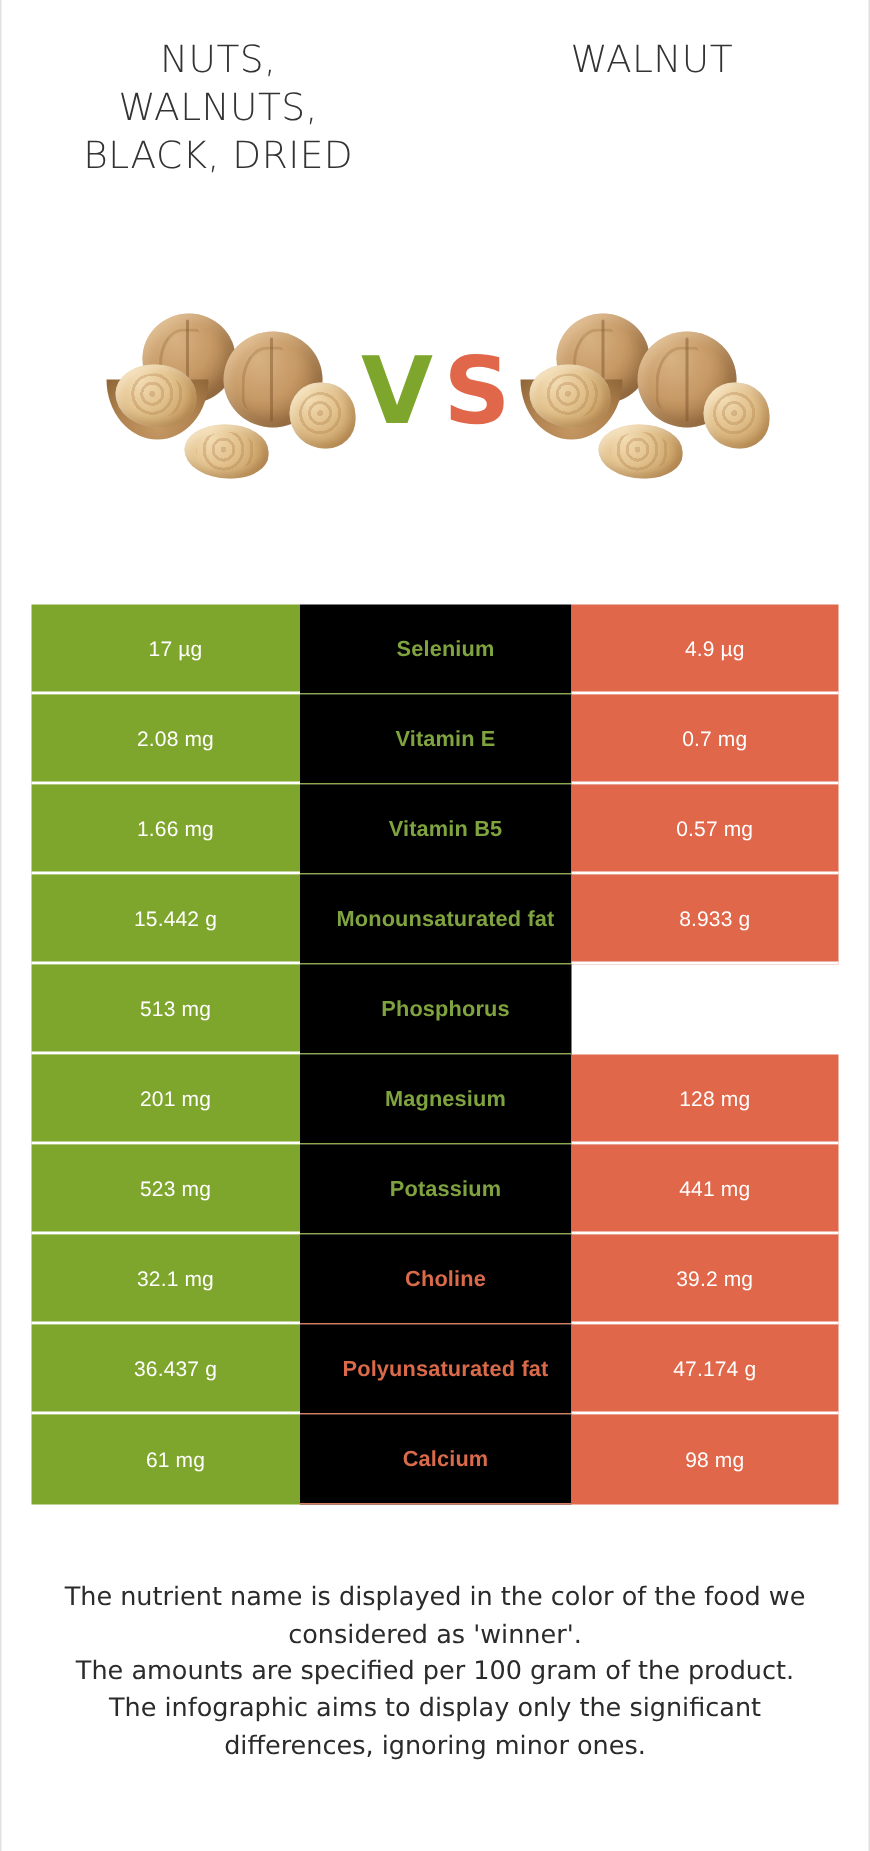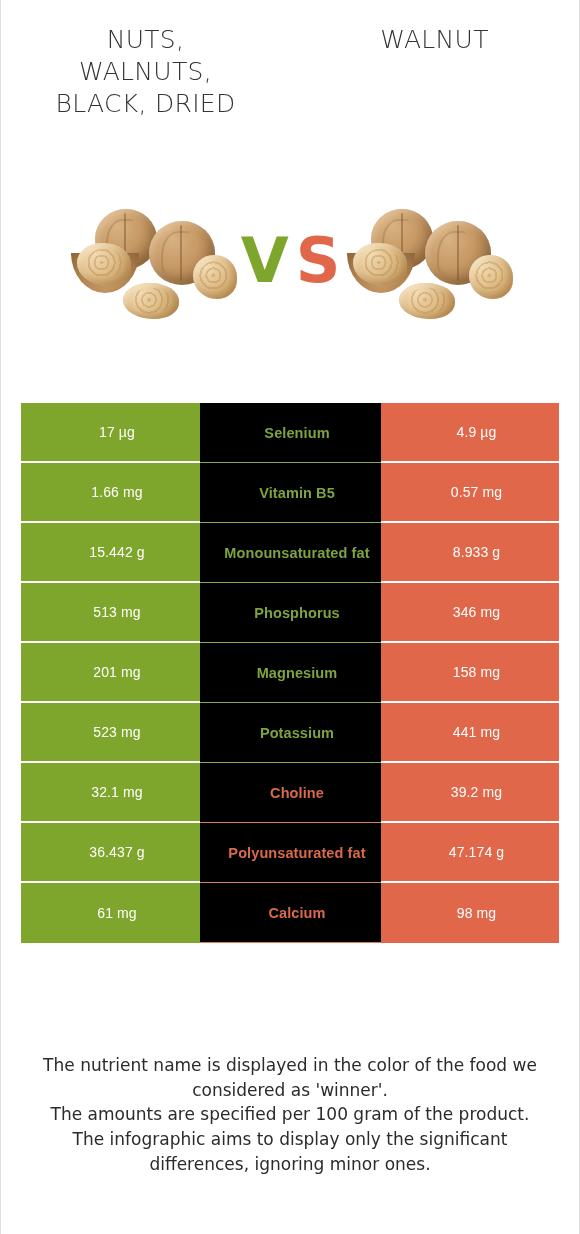--- a/index.html
+++ b/index.html
@@ -238,46 +238,52 @@
 
 <div class="table-wrap" id="comparison-table">
     <div class="row">
       <div class="cell cell-left">17 µg</div>
       <div class="cell cell-mid">
         <span class="lbl-green">Selenium</span>
       </div>
       <div class="cell cell-right">4.9 µg</div>
     </div>
     <div class="row">
+      <div class="cell cell-left">2.08 mg</div>
+      <div class="cell cell-mid">
+        <span class="lbl-green">Vitamin E</span>
+      </div>
+      <div class="cell cell-right">0.7 mg</div>
+    </div>
+    <div class="row">
       <div class="cell cell-left">1.66 mg</div>
       <div class="cell cell-mid">
         <span class="lbl-green">Vitamin B5</span>
       </div>
       <div class="cell cell-right">0.57 mg</div>
     </div>
     <div class="row">
       <div class="cell cell-left">15.442 g</div>
       <div class="cell cell-mid">
         <span class="lbl-green">Monounsaturated fat</span>
       </div>
       <div class="cell cell-right">8.933 g</div>
     </div>
     <div class="row">
       <div class="cell cell-left">513 mg</div>
       <div class="cell cell-mid">
         <span class="lbl-green">Phosphorus</span>
       </div>
-      <div class="cell cell-right">346 mg</div>
     </div>
     <div class="row">
       <div class="cell cell-left">201 mg</div>
       <div class="cell cell-mid">
         <span class="lbl-green">Magnesium</span>
       </div>
-      <div class="cell cell-right">158 mg</div>
+      <div class="cell cell-right">128 mg</div>
     </div>
     <div class="row">
       <div class="cell cell-left">523 mg</div>
       <div class="cell cell-mid">
         <span class="lbl-green">Potassium</span>
       </div>
       <div class="cell cell-right">441 mg</div>
     </div>
     <div class="row">
       <div class="cell cell-left">32.1 mg</div>

